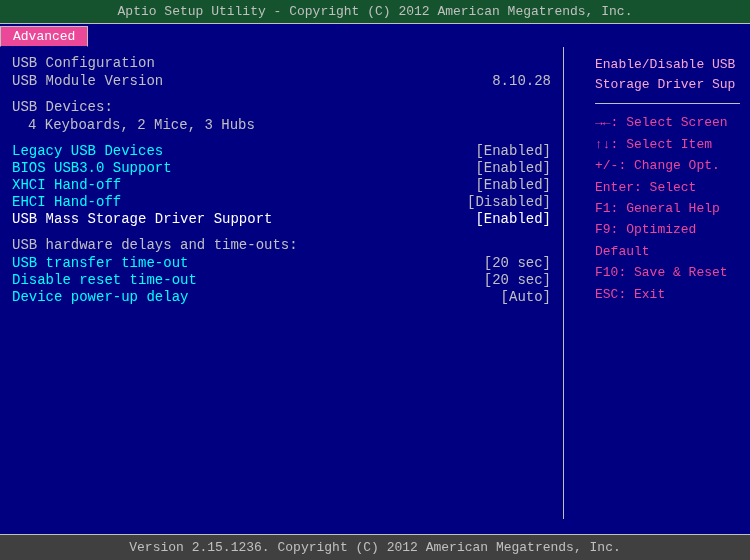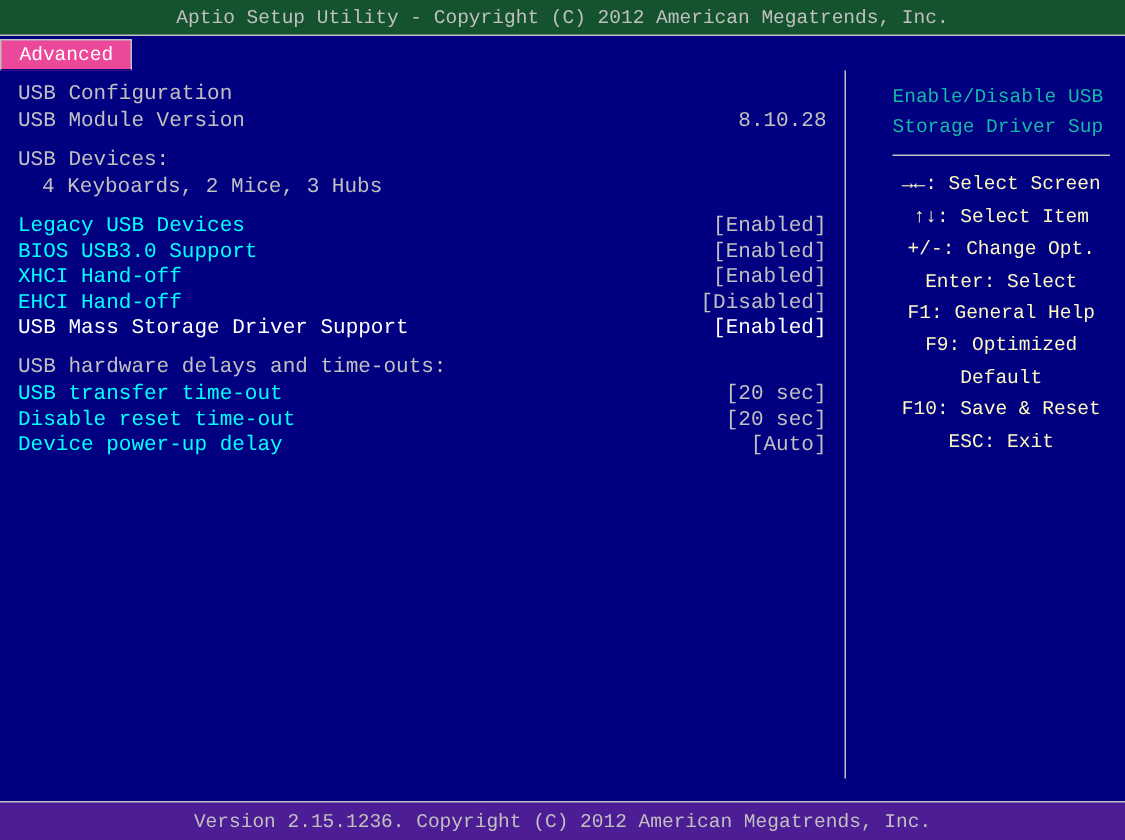--- a/index.html
+++ b/index.html
@@ -91,45 +91,44 @@
 
     .setting-value.enabled {
       color: #c0c0c0;
     }
 
     .divider {
       margin: 6px 0;
     }
 
     #bottom-bar {
-      background: #4c1d95;
+      background: #404040;
       border-top: 1px solid #c0c0c0;
       text-align: center;
       padding: 5px 0;
       font-size: 13px;
       color: #c0c0c0;
       position: absolute;
       bottom: 0;
       width: 750px;
     }
 
     .right-divider {
       border-top: 1px solid #c0c0c0;
       margin: 8px 0;
     }
 
     .key-item {
-      color: #fef9c3;
+      color: #ec4899;
       font-size: 13px;
       line-height: 1.65;
-      text-align: center;
     }
 
     .help-text {
-      color: #14b8a6;
+      color: #f9a8d4;
       font-size: 13px;
       line-height: 1.55;
     }
 
     .usb-mass-label {
       color: #ffffff;
     }
     .usb-mass-value {
       color: #ffffff;
     }

